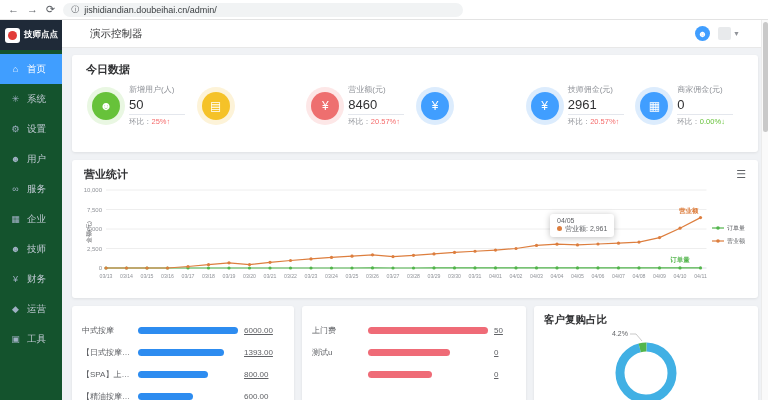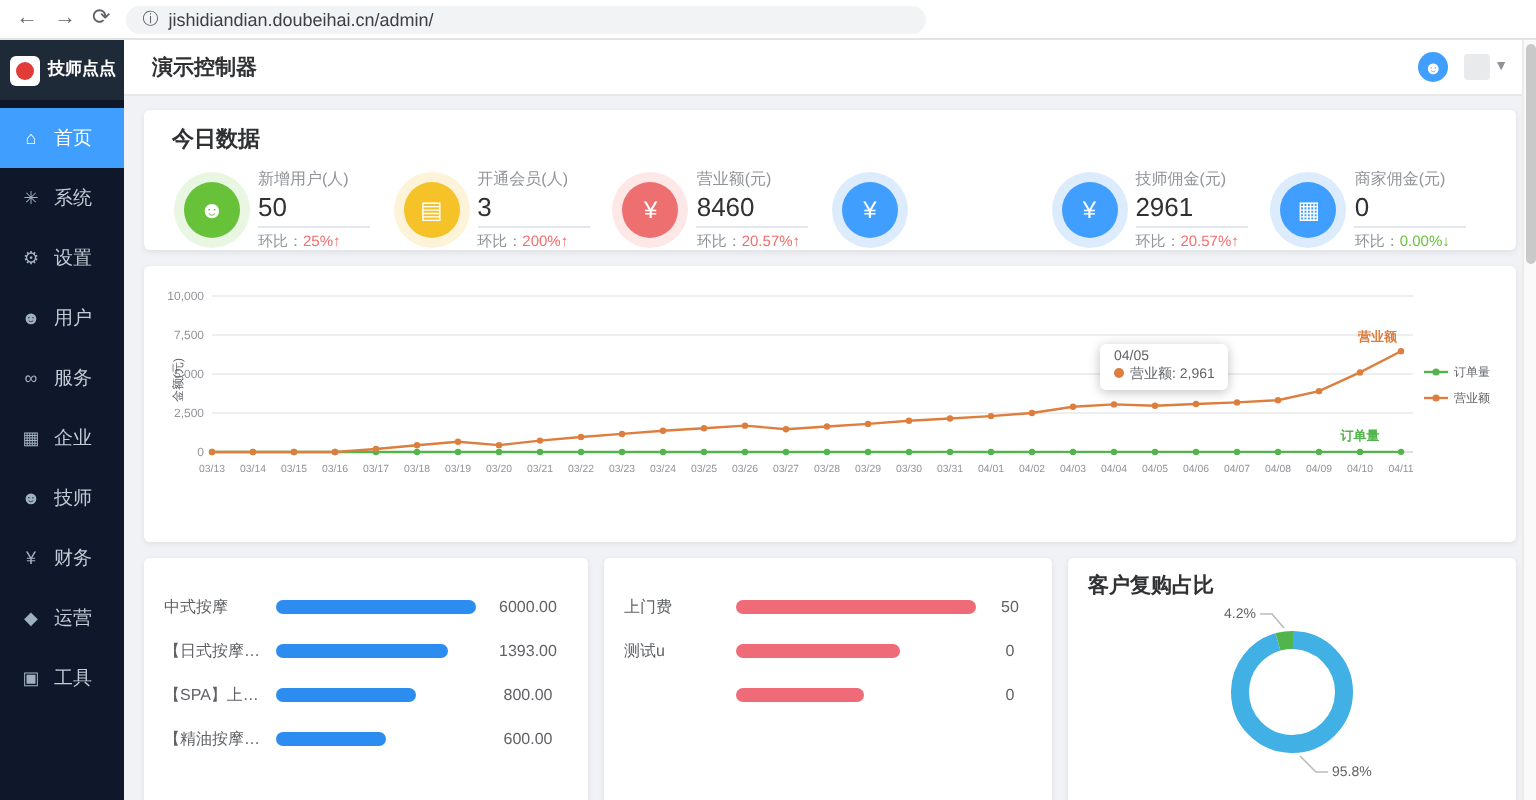--- a/index.html
+++ b/index.html
@@ -12,50 +12,50 @@
     display:flex; align-items:center; padding:0 8px; gap:8px; }
   .b-btn { color:#5f6368; font-size:11px; line-height:1; cursor:default; }
   .url-pill { display:flex; align-items:center; gap:5px; background:#f1f3f4;
     border-radius:8px; height:14px; padding:0 8px; width:400px; }
   .url-pill .info { font-size:8px; color:#5f6368; }
   .url-text { font-size:9px; color:#3c4043; white-space:nowrap; }
 
   .app { display:flex; height:380px; }
 
   
-  .sidebar { width:62px; background:#0f172a; flex-shrink:0; display:flex; flex-direction:column; }
+  .sidebar { width:62px; background:#14532d; flex-shrink:0; display:flex; flex-direction:column; }
   .logo-row { height:30px; background:#1f2a38; display:flex; align-items:center; padding:0 5px; gap:4px; }
   .logo-mark { width:15px; height:15px; background:#fff; border-radius:3px; display:flex; align-items:center; justify-content:center; flex-shrink:0; }
   .logo-mark i { width:9px; height:9px; background:#e23c39; border-radius:50%; display:block; }
   .logo-text { color:#fff; font-size:8.5px; font-weight:bold; white-space:nowrap; }
   .nav { padding-top:4px; }
   .nav-item { height:30px; display:flex; align-items:center; gap:6px; padding-left:10px;
     color:#c3cbd6; font-size:9.5px; cursor:pointer; }
   .nav-item .nav-icon { font-size:9px; width:11px; text-align:center; color:#9fb0c3; }
   .nav-item.active { background:#409EFF; color:#fff; }
   .nav-item.active .nav-icon { color:#fff; }
 
   
   .main { flex:1; display:flex; flex-direction:column; background:#f0f2f5; min-width:0; }
   .topbar { height:28px; background:#fff; border-bottom:1px solid #e8e8e8;
-    display:flex; align-items:center; padding:0 14px; flex-shrink:0;font-weight:bold; }
+    display:flex; align-items:center; padding:0 28px; flex-shrink:0; }
   .page-title { font-size:10.5px; color:#303133; }
   .top-right { margin-left:auto; display:flex; align-items:center; gap:8px; }
   .avatar { width:15px; height:15px; border-radius:50%; background:#409EFF; color:#fff;
     font-size:9px; display:flex; align-items:center; justify-content:center; }
   .user-dd { display:flex; align-items:center; gap:2px; }
   .user-dd .dd-box { width:13px; height:13px; background:#e8eaec; border-radius:2px; }
   .user-dd .caret { font-size:7px; color:#909399; }
 
   .content { padding:7px 10px 0; height:352px; overflow:hidden; }
   .card { background:#fff; border-radius:3px; box-shadow:0 1px 3px rgba(0,0,0,.08); }
   .card-title { font-size:11px; font-weight:bold; color:#303133; }
 
   
-  .card-stats { height:70px; padding:7px 14px; margin-bottom:8px; }
+  .card-stats { height:97px; padding:7px 14px; margin-bottom:8px; }
   .stats-row { display:flex; justify-content:space-between; margin-top:7px; }
   .stat { display:flex; align-items:center; gap:9px; width:112px; }
   .icon-circle { width:28px; height:28px; border-radius:50%; color:#fff; font-size:12px;
     display:flex; align-items:center; justify-content:center; margin-left:6px; flex-shrink:0; }
   .stat-label { font-size:8px; color:#909399; white-space:nowrap; }
   .stat-value { font-size:13px; color:#303133; border-bottom:1px solid #e4e7ed;
     display:inline-block; min-width:56px; padding:1px 0 2px; }
   .stat-ratio { font-size:7.5px; color:#909399; margin-top:2px; white-space:nowrap; }
   .stat-ratio .up { color:#F56C6C; }
   .stat-ratio .down { color:#67C23A; }
@@ -71,21 +71,21 @@
   .tooltip .dot { display:inline-block; width:5px; height:5px; border-radius:50%; margin-right:3px; }
 
   
   .bottom-grid { display:grid; grid-template-columns:222px 1fr 1fr; gap:8px; height:140px; }
   .panel { padding:7px 10px; overflow:hidden; }
   .bar-rows { margin-top:6px; }
   .bar-row { display:flex; align-items:center; height:22px; gap:6px; }
   .bar-cat { width:50px; font-size:8px; color:#606266; white-space:nowrap; overflow:hidden; text-overflow:ellipsis; flex-shrink:0; }
   .bar-zone { flex:1; }
   .bar-fill { height:7px; border-radius:4px; }
-  .bar-val { width:40px; font-size:8px; color:#606266; text-align:center; flex-shrink:0; }
+  .bar-val { width:40px; font-size:8px; color:#606266; text-align:left; flex-shrink:0;text-decoration:underline; }
   .panel-mid .bar-val { width:22px; }
 
   
   .scrollbar { position:fixed; right:0; top:20px; width:7px; height:380px; background:#fafafa; border-left:1px solid #ececec; }
   .scroll-thumb { position:absolute; top:2px; left:1px; width:5px; height:110px; background:#c9c9c9; border-radius:3px; }
 </style>
 </head>
 <body>
 
 <div class="browser-bar">
@@ -166,41 +166,44 @@
 
       <div class="card card-stats">
         <div class="card-title">今日数据</div>
         <div class="stats-row">
             <div class="stat">
               <span class="icon-circle" style="background: rgb(103, 194, 58); box-shadow: rgb(233, 247, 226) 0px 0px 0px 5px;">☻</span>
               <div class="stat-body"><div class="stat-label">新增用户(人)</div><div class="stat-value">50</div><div class="stat-ratio"><span class="ratio-cap">环比：</span><span class="up">25%↑</span></div></div>
             </div>
             <div class="stat">
               <span class="icon-circle" style="background: rgb(245, 194, 40); box-shadow: rgb(253, 243, 216) 0px 0px 0px 5px;">▤</span>
-              <div class="stat-body"><div class="stat-label">开通会员(人)</div><div class="stat-value">3</div><div class="stat-ratio"><span class="ratio-cap">环比：</span><span class="up">200%↑</span></div></div>
             </div>
             <div class="stat">
               <span class="icon-circle" style="background: rgb(238, 111, 111); box-shadow: rgb(253, 231, 231) 0px 0px 0px 5px;">¥</span>
               <div class="stat-body"><div class="stat-label">营业额(元)</div><div class="stat-value">8460</div><div class="stat-ratio"><span class="ratio-cap">环比：</span><span class="up">20.57%↑</span></div></div>
             </div>
             <div class="stat">
               <span class="icon-circle" style="background: rgb(64, 158, 255); box-shadow: rgb(220, 236, 253) 0px 0px 0px 5px;">¥</span>
             </div>
             <div class="stat">
               <span class="icon-circle" style="background: rgb(64, 158, 255); box-shadow: rgb(220, 236, 253) 0px 0px 0px 5px;">¥</span>
               <div class="stat-body"><div class="stat-label">技师佣金(元)</div><div class="stat-value">2961</div><div class="stat-ratio"><span class="ratio-cap">环比：</span><span class="up">20.57%↑</span></div></div>
             </div>
             <div class="stat">
               <span class="icon-circle" style="background: rgb(64, 158, 255); box-shadow: rgb(220, 236, 253) 0px 0px 0px 5px;">▦</span>
               <div class="stat-body"><div class="stat-label">商家佣金(元)</div><div class="stat-value">0</div><div class="stat-ratio"><span class="ratio-cap">环比：</span><span class="down">0.00%↓</span></div></div>
             </div>
           </div>
       </div>
 
       <div class="card card-chart">
+        <div class="chart-head">
+          <span class="card-title">营业统计</span>
+          <span class="menu-icon">☰</span>
+        </div>
         <div class="chart-wrap">
           <div class="tooltip">
             <div>04/05</div>
             <div><span class="dot" id="tt-dot" style="background: rgb(221, 126, 62);"></span><span>营业额: 2,961</span></div>
           </div>
         <svg width="664" height="106">
               <line x1="22" y1="84" x2="622.5" y2="84" stroke="#dcdfe6" stroke-width="1"></line>
               <text x="18" y="86" text-anchor="end" font-size="6" fill="#909399">0</text>
               <line x1="22" y1="64.5" x2="622.5" y2="64.5" stroke="#eeeeee" stroke-width="1"></line>
               <text x="18" y="66.5" text-anchor="end" font-size="6" fill="#909399">2,500</text>

